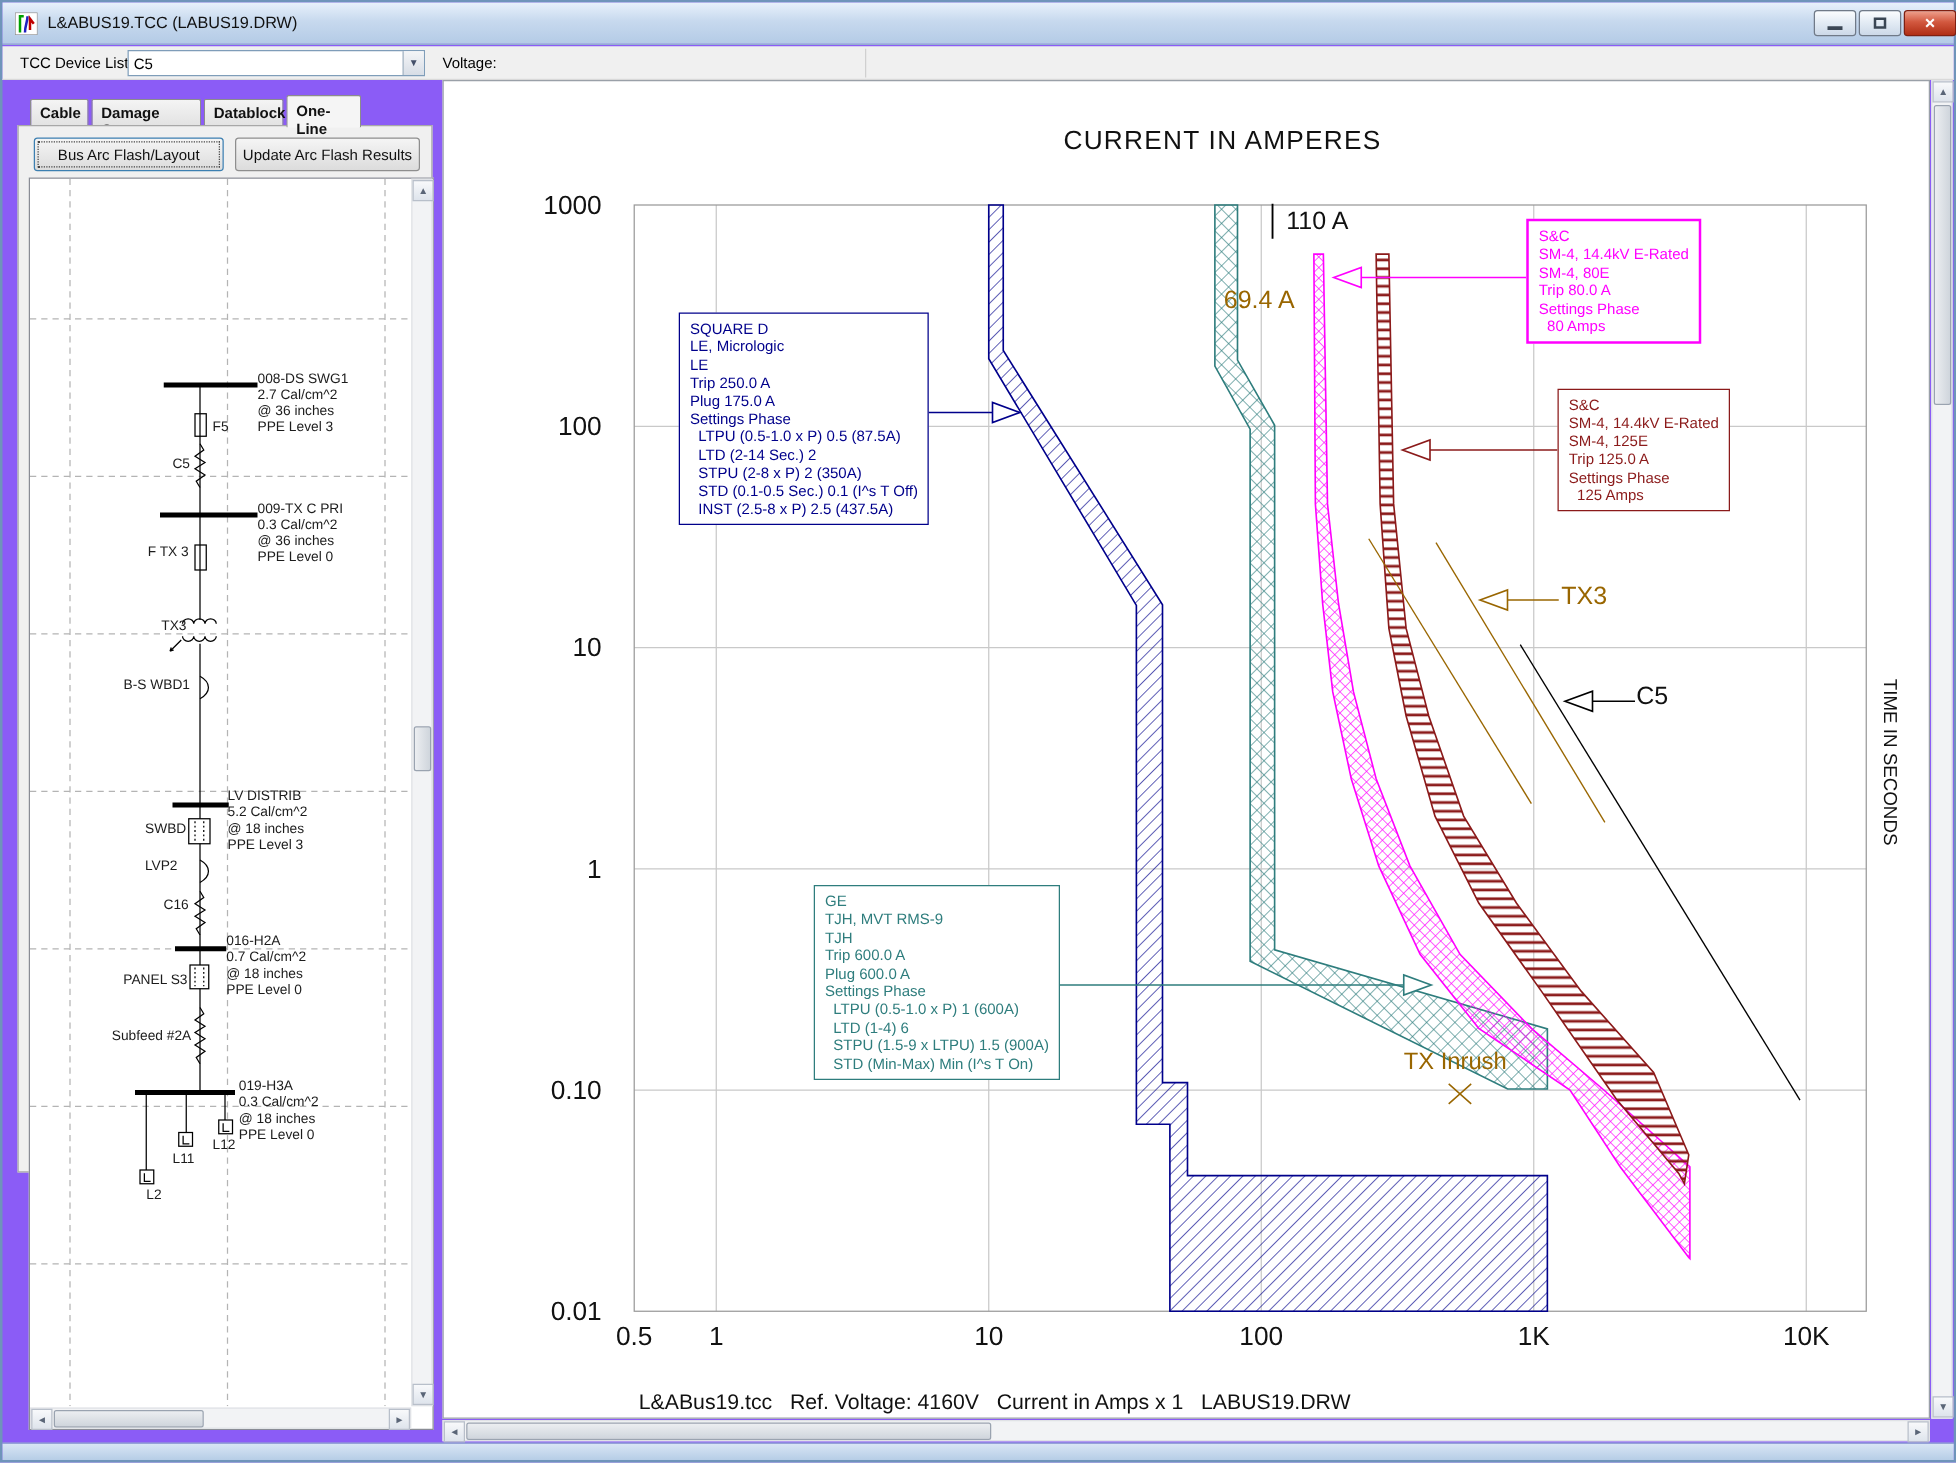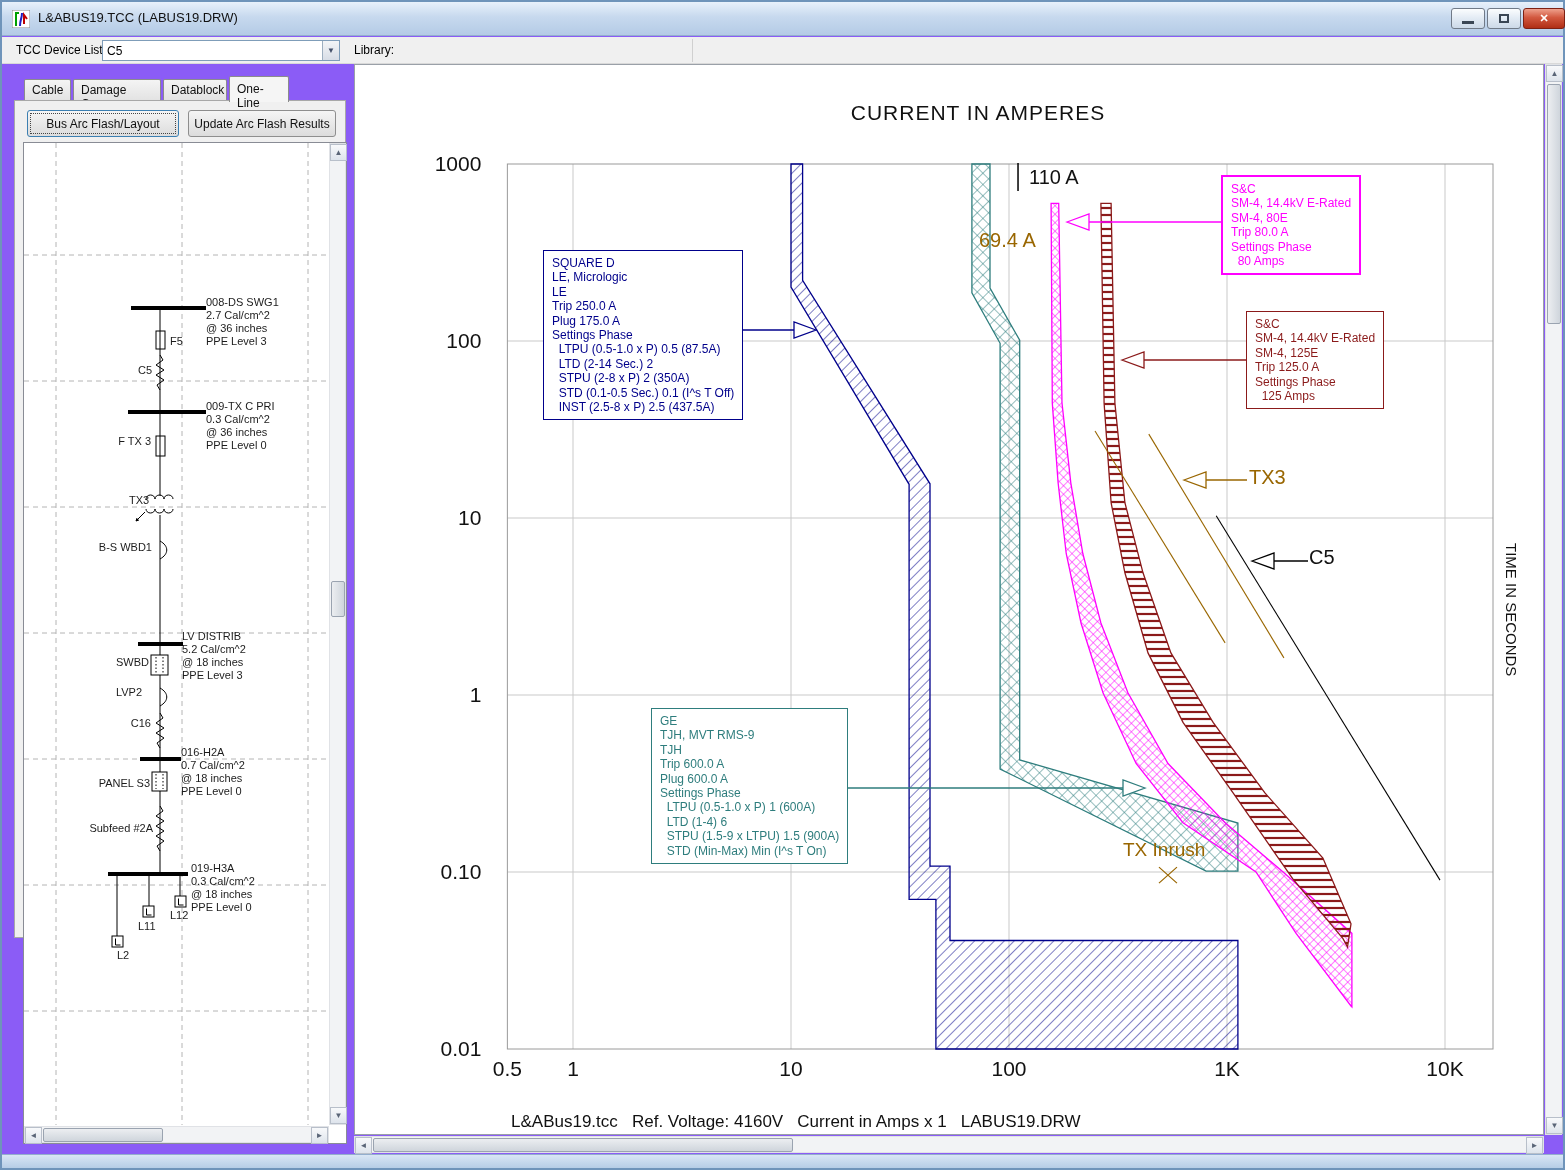--- a/index.html
+++ b/index.html
@@ -24,21 +24,21 @@
   #toolbar { position:absolute; left:0; top:35px; width:1561px; height:27px; background:#f0f0f0; border-bottom:1px solid #d9d9d9; }
   #device-list-label { position:absolute; left:14px; top:6px; font-size:12px; }
   #device-combo { position:absolute; left:100px; top:3px; width:238px; height:21px; background:#fff; border:1px solid #7f9db9; }
   #device-combo .val { position:absolute; left:4px; top:3px; font-size:12px; }
   #device-combo .drop { position:absolute; right:0; top:0; width:17px; height:19px; background:linear-gradient(#f4f5f7,#d7dde6); border-left:1px solid #9daebf; font-size:8px; color:#44506a; display:flex; align-items:center; justify-content:center; }
   #library-label { position:absolute; left:352px; top:6px; font-size:12px; }
   .tb-sep { position:absolute; left:690px; top:2px; width:1px; height:23px; background:#d0d0d0; }
 
   
   #left-panel { position:absolute; left:10px; top:66px; width:336px; height:1086px; }
-  .tab { position:absolute; top:11px; height:22px; background:linear-gradient(#f4f4f4,#e2e2e2); border:1px solid #8c8c8c; border-bottom:none; border-radius:2px 2px 0 0; font-size:12px; padding:3px 7px 0 7px; color:#111; }
+  .tab { position:absolute; top:11px; height:22px; background:linear-gradient(#f4f4f4,#e2e2e2); border:1px solid #8c8c8c; border-bottom:none; border-radius:2px 2px 0 0; font-size:12px; padding:3px 7px 0 7px; color:#111;font-weight:bold; }
   .tab.active { top:8px; height:26px; background:#f5f5f5; z-index:3; padding-top:5px; }
   #tabpage { position:absolute; left:2px; top:32px; width:332px; height:838px; border:1px solid #a8a8a8; background:#f0f0f0; }
   .panel-btn { position:absolute; top:9px; height:27px; background:linear-gradient(#f5f5f5,#dcdcdc); border:1px solid #8e8e8e; border-radius:3px; font-size:12px; display:flex; align-items:center; justify-content:center; color:#111; }
   #btn-busarc { left:12px; width:152px; border-color:#3c7fb1; outline:1px dotted #444; outline-offset:-4px; }
   #btn-update { left:173px; width:148px; }
   #oneline-box { position:absolute; left:8px; top:41px; width:324px; height:1002px; border:1px solid #898c95; background:#fff; }
   #oneline-svg { position:absolute; left:0; top:0; }
   .ol-text { font-size:11px; fill:#1c1c1c; }
   .ol-grid { stroke:#b4b4b4; stroke-width:1; stroke-dasharray:5 4; }
   .ol-line { stroke:#000; stroke-width:1; fill:none; }
@@ -99,21 +99,21 @@
         <span>✕</span>
       </div>
   </div>
 
   <div id="toolbar">
     <span id="device-list-label">TCC Device List:</span>
     <div id="device-combo">
       <span class="val">C5</span>
       <div class="drop">▼</div>
     </div>
-    <span id="library-label">Library:</span>
+    <span id="library-label">Voltage:</span>
     <div class="tb-sep"></div>
   </div>
 
   <div id="left-panel">
     <div class="tab" style="left:12px;width:47px;">Cable</div>
     <div class="tab" style="left:61px;width:88px;">Damage Curve</div>
     <div class="tab" style="left:151px;width:64px;">Datablock</div>
     <div class="tab active" style="left:217px;width:60px;">One-Line</div>
 
     <div id="tabpage">

